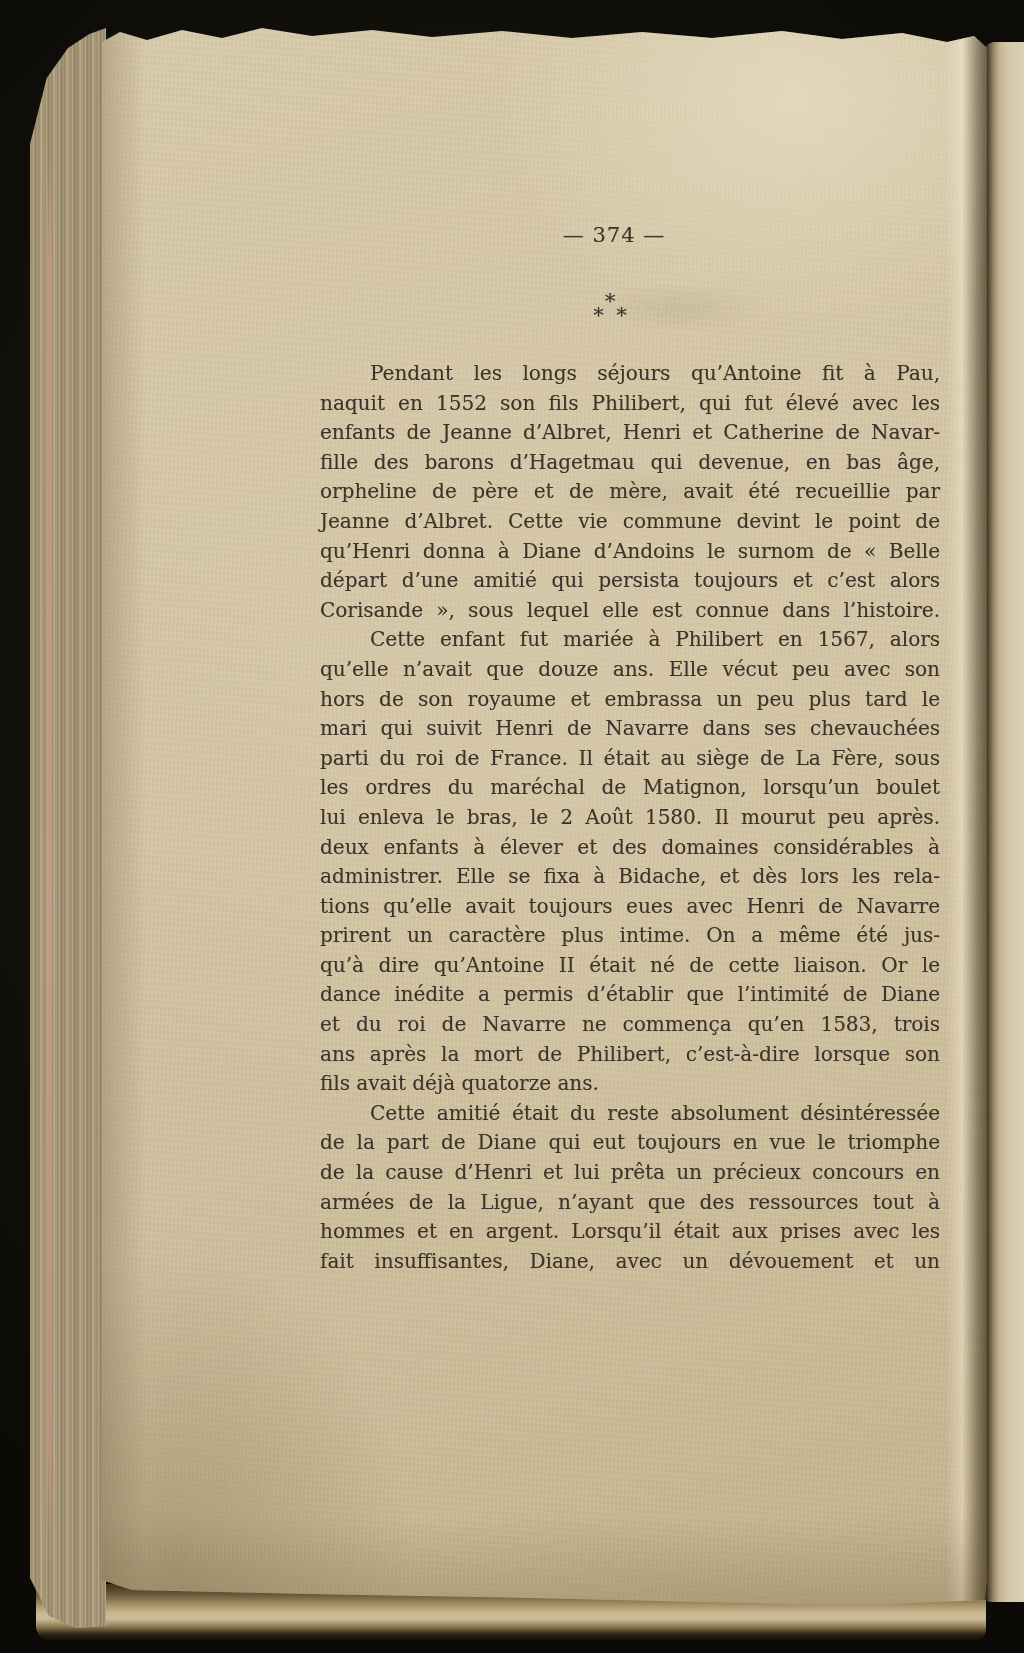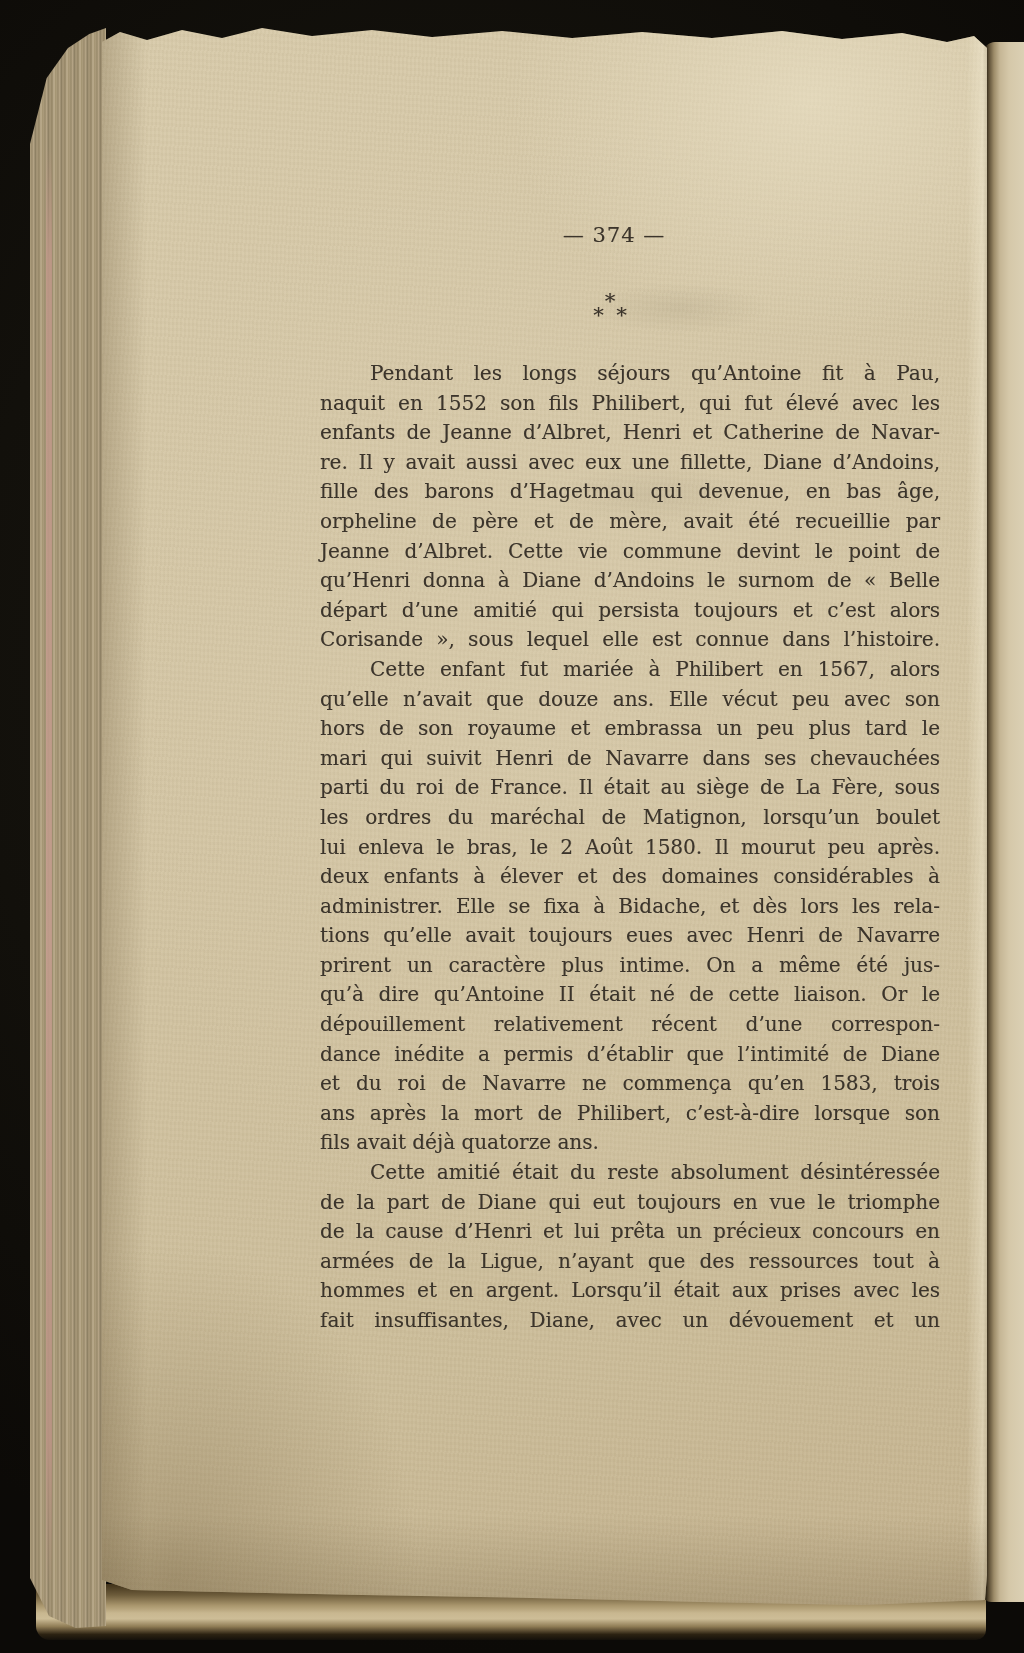--- a/index.html
+++ b/index.html
@@ -55,21 +55,20 @@
       repeating-linear-gradient(4deg, rgba(255,255,255,0.016) 0 3px, rgba(93,78,50,0.02) 3px 6px),
       linear-gradient(163deg, #d8cbab 0%, #d3c5a4 45%, #ccbd9a 78%, #c4b28e 100%);
     clip-path: polygon(
       0 22px, 18px 12px, 45px 20px, 80px 10px, 120px 18px, 160px 8px,
       210px 16px, 270px 10px, 330px 17px, 400px 11px, 470px 18px,
       540px 12px, 610px 18px, 680px 11px, 740px 19px, 800px 13px,
       845px 22px, 872px 16px, 885px 28px,
       885px 1555px, 883px 1580px,
       760px 1585px, 600px 1582px, 430px 1578px, 260px 1575px,
       120px 1572px, 30px 1570px, 0 1560px);
-    padding-left: 21px;
   }
   
   .main-page::before {
     content:""; position:absolute; inset:0; pointer-events:none;
     background:
       linear-gradient(90deg, rgba(110,92,60,0.30) 0%, rgba(110,92,60,0) 5%),
       linear-gradient(0deg, rgba(100,84,52,0.26) 0%, rgba(100,84,52,0) 6%),
       linear-gradient(90deg, rgba(0,0,0,0) 0 95.4%, rgba(244,236,212,0.45) 97.2%, rgba(58,44,22,0.45) 99%, rgba(28,20,10,0.6) 100%);
   }
   .stain { position:absolute; border-radius:50%; pointer-events:none; }
@@ -129,21 +128,20 @@
     <div class="asterism">
       <div class="row1">*</div>
       <div class="row2">* *</div>
     </div>
 
     <div class="text-block">
         <div class="para">
           <div class="line first">Pendant les longs séjours qu’Antoine fit à Pau,</div>
           <div class="line">naquit en 1552 son fils Philibert, qui fut élevé avec les</div>
           <div class="line">enfants de Jeanne d’Albret, Henri et Catherine de Navar-</div>
-          <div class="line">re. Il y avait aussi avec eux une fillette, Diane d’Andoins,</div>
           <div class="line">fille des barons d’Hagetmau qui devenue, en bas âge,</div>
           <div class="line">orpheline de père et de mère, avait été recueillie par</div>
           <div class="line">Jeanne d’Albret. Cette vie commune devint le point de</div>
           <div class="line">qu’Henri donna à Diane d’Andoins le surnom de « Belle</div>
           <div class="line">départ d’une amitié qui persista toujours et c’est alors</div>
           <div class="line">Corisande », sous lequel elle est connue dans l’histoire.</div>
         </div>
         <div class="para">
           <div class="line first">Cette enfant fut mariée à Philibert en 1567, alors</div>
           <div class="line">qu’elle n’avait que douze ans. Elle vécut peu avec son</div>
@@ -152,21 +150,20 @@
           <div class="line">parti du roi de France. Il était au siège de La Fère, sous</div>
           <div class="line">les ordres du maréchal de Matignon, lorsqu’un boulet</div>
           <div class="line">lui enleva le bras, le 2 Août 1580. Il mourut peu après.</div>
         </div>
         <div class="para">
           <div class="line">deux enfants à élever et des domaines considérables à</div>
           <div class="line">administrer. Elle se fixa à Bidache, et dès lors les rela-</div>
           <div class="line">tions qu’elle avait toujours eues avec Henri de Navarre</div>
           <div class="line">prirent un caractère plus intime. On a même été jus-</div>
           <div class="line">qu’à dire qu’Antoine II était né de cette liaison. Or le</div>
-          <div class="line">dépouillement relativement récent d’une correspon-</div>
           <div class="line">dance inédite a permis d’établir que l’intimité de Diane</div>
           <div class="line">et du roi de Navarre ne commença qu’en 1583, trois</div>
           <div class="line">ans après la mort de Philibert, c’est-à-dire lorsque son</div>
           <div class="line last-free">fils avait déjà quatorze ans.</div>
         </div>
         <div class="para">
           <div class="line first">Cette amitié était du reste absolument désintéressée</div>
           <div class="line">de la part de Diane qui eut toujours en vue le triomphe</div>
           <div class="line">de la cause d’Henri et lui prêta un précieux concours en</div>
           <div class="line">armées de la Ligue, n’ayant que des ressources tout à</div>

